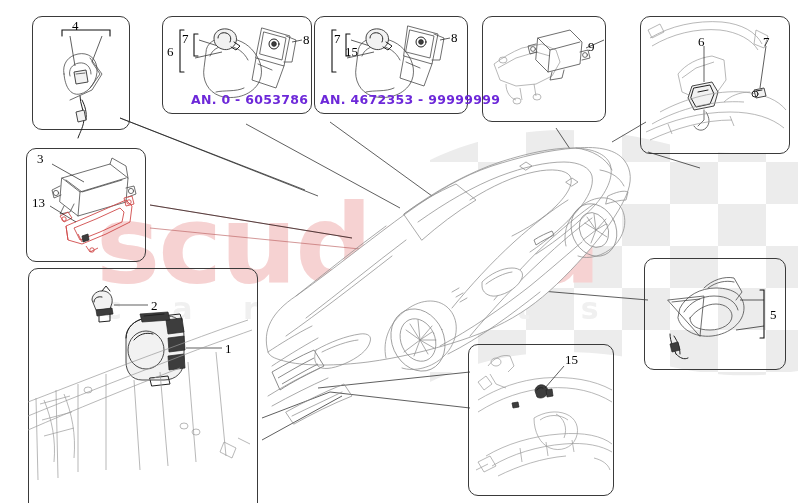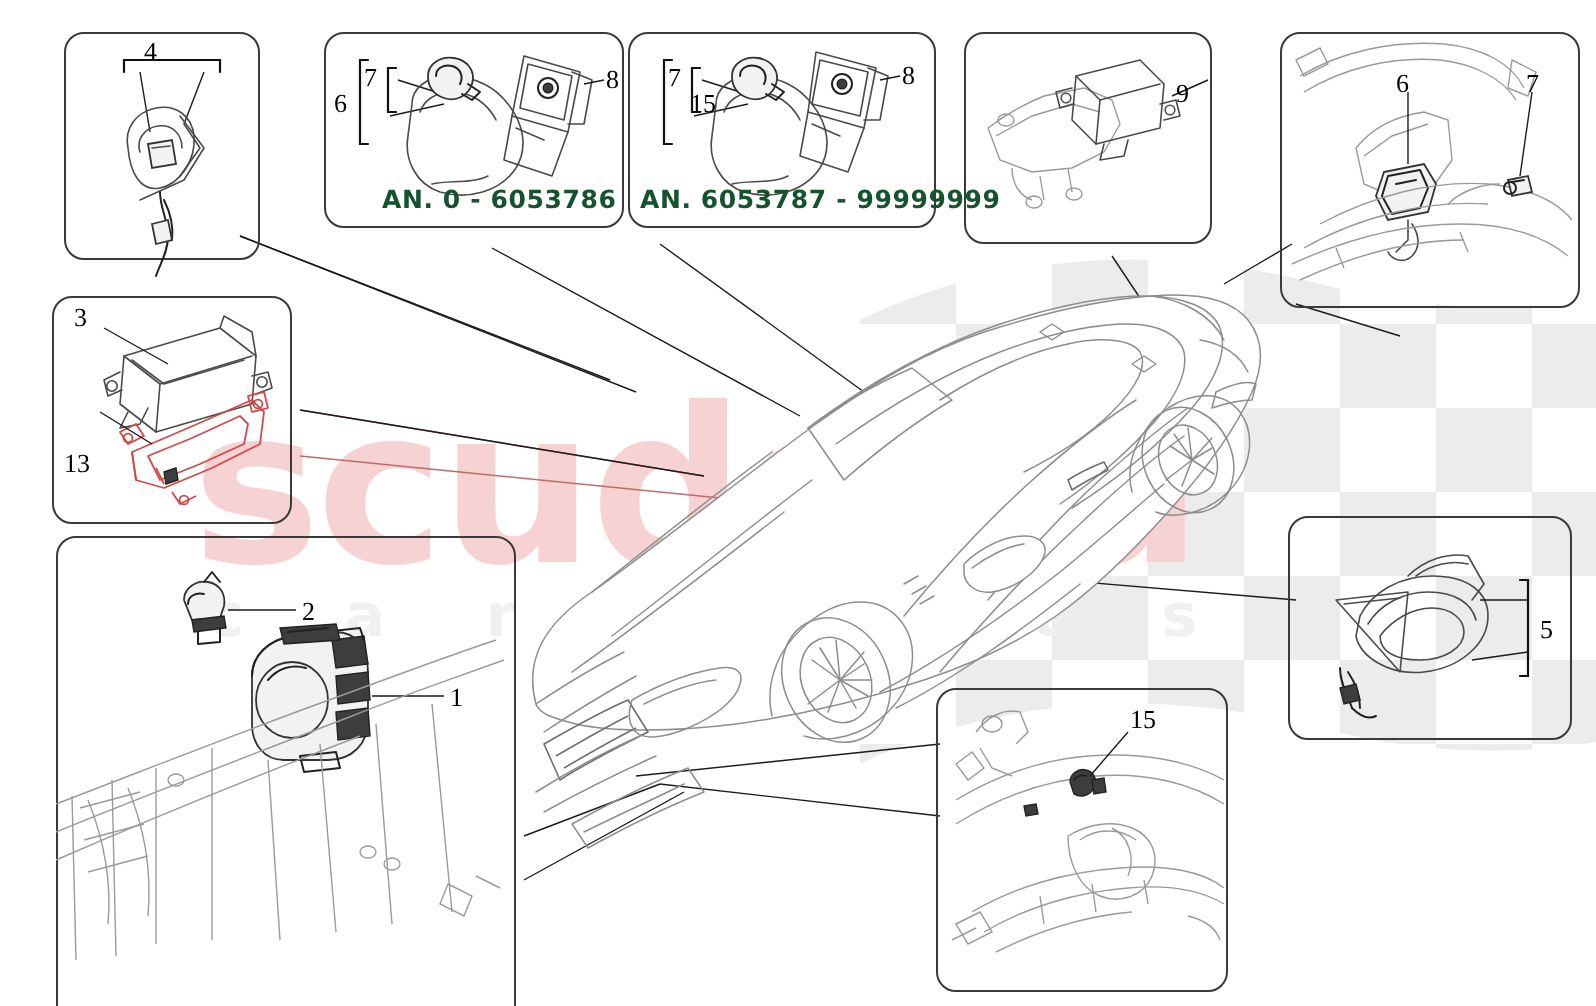--- a/index.html
+++ b/index.html
@@ -16,21 +16,21 @@
            pointer-events:none;font-family:"DejaVu Sans",sans-serif;font-weight:700;
            font-size:30px;letter-spacing:20px;color:#f0f0f0;line-height:50px;}
 
   
   .panel{position:absolute;border:1px solid #3a3a3a;border-radius:10px;background:transparent;}
 
   
   .num{position:absolute;font-family:"Liberation Serif",serif;font-size:13px;color:#000;
        line-height:13px;white-space:nowrap;}
   .an{position:absolute;font-family:"DejaVu Sans",sans-serif;font-weight:700;font-size:12.5px;
-      color:#14532d;white-space:nowrap;letter-spacing:.3px;}
+      color:#6d28d9;white-space:nowrap;letter-spacing:.3px;}
 
   svg{position:absolute;left:0;top:0;overflow:visible;}
   .art{fill:none;stroke:#4a4a4a;stroke-width:.8;stroke-linejoin:round;stroke-linecap:round;}
   .art-l{fill:none;stroke:#9a9a9a;stroke-width:.7;}
   .art-d{fill:none;stroke:#222;stroke-width:1;stroke-linejoin:round;stroke-linecap:round;}
   .art-fill{fill:#f2f2f2;stroke:#333;stroke-width:.9;}
   .art-dark{fill:#3d3d3d;stroke:#222;stroke-width:.7;}
   .art-red{fill:none;stroke:#d04a4a;stroke-width:.9;stroke-linejoin:round;}
   .lead{fill:none;stroke:#1a1a1a;stroke-width:.7;}
   .lead-red{fill:none;stroke:#c06a6a;stroke-width:.7;}
@@ -301,21 +301,21 @@
     <ellipse class="art-dark" cx="421" cy="42" rx="2.4" ry="2.4"></ellipse>
     <path class="art" d="M434,34 L444,38 L440,60 L432,60"></path>
     <path class="art" d="M404,56 L400,78 L424,86 L432,64"></path>
     <path class="art" d="M406,62 L420,68"></path>
     <path class="lead" d="M440,40 L450,38"></path>
     <path class="art" d="M366,92 C374,90 386,92 394,88"></path>
   </svg>
   <div class="num" style="left:317px;top:45px;margin-left:28px;">15</div>
   <div class="num" style="left:334px;top:32px;">7</div>
   <div class="num" style="left:451px;top:31px;">8</div>
-  <div class="an" style="left:320px;top:92px;">AN. 6053787 - 99999999</div>
+  <div class="an" style="left:320px;top:92px;">AN. 4672353 - 99999999</div>
 
   <div class="panel" style="left:482px;top:16px;width:122px;height:104px;"></div>
   <svg width="798" height="503">
 
     <path class="art-l" d="M494,64 C502,58 512,52 522,48 L542,44 L556,50
                            L560,62 L552,76 L536,84 L516,86 L500,80 Z"></path>
     <path class="art-l" d="M498,68 L516,58 L536,52 L550,56"></path>
     <path class="art-l" d="M506,84 C506,92 510,98 516,100"></path>
     <path class="art-l" d="M520,88 L522,100"></path>
     <path class="art-l" d="M534,84 L536,96"></path>
@@ -401,21 +401,21 @@
     <path class="art-red" d="M78,234 L82,242"></path>
     <ellipse class="art-red" cx="64" cy="219" rx="2.2" ry="2.2"></ellipse>
     <ellipse class="art-red" cx="129" cy="202" rx="2.2" ry="2.2"></ellipse>
     <ellipse class="art-red" cx="92" cy="250" rx="2.2" ry="2.2"></ellipse>
     <path class="art-dark" d="M82,236 L88,234 L89,240 L83,242 Z"></path>
 
     <path class="lead" d="M52,164 L84,182"></path>
     <path class="lead" d="M50,206 L76,222"></path>
   </svg>
   <div class="num" style="left:37px;top:152px;">3</div>
-  <div class="num" style="left:32px;top:196px;margin-top:29px;">13</div>
+  <div class="num" style="left:32px;top:196px;">13</div>
 
   <div class="panel" style="left:28px;top:268px;width:228px;height:245px;"></div>
   <svg width="798" height="503">
 
     <path class="art-fill" d="M92,300 C92,294 98,290 104,291 C110,292 113,297 112,303
                               L110,309 L96,310 Z"></path>
     <path class="art-d" d="M94,302 C94,298 98,296 102,297"></path>
     <path class="art-dark" d="M96,310 L112,308 L113,314 L97,316 Z"></path>
     <path class="art-d" d="M99,316 L99,322 L110,321 L110,314"></path>
     <path class="art-d" d="M102,291 L106,286 L110,291"></path>

